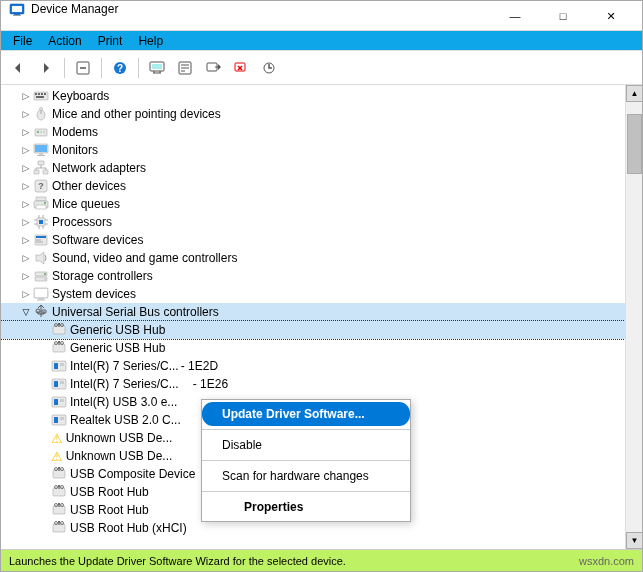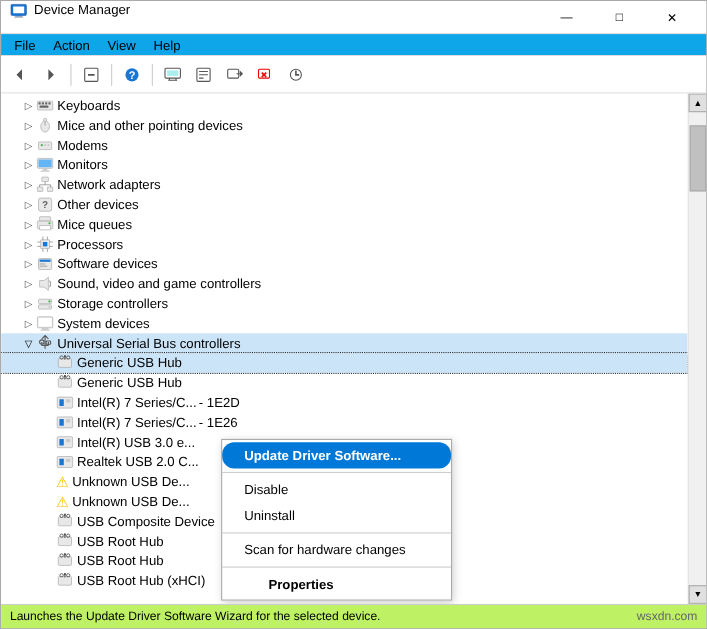--- a/index.html
+++ b/index.html
@@ -247,21 +247,21 @@
     <div class="titlebar-controls">
       <button class="titlebar-btn">—</button>
       <button class="titlebar-btn">□</button>
       <button class="titlebar-btn close">✕</button>
     </div>
   </div>
 
   <div class="menubar">
     <span class="menu-item">File</span>
     <span class="menu-item">Action</span>
-    <span class="menu-item">View</span>
+    <span class="menu-item">Print</span>
     <span class="menu-item">Help</span>
   </div>
 
   <div class="toolbar">
     <button class="toolbar-btn">
       <svg width="14" height="14" viewBox="0 0 14 14">
           <polygon points="9,2 4,7 9,12" fill="#555"></polygon>
         </svg>
     </button>
     <button class="toolbar-btn">
@@ -514,21 +514,21 @@
       </div>
 
       <div class="tree-item indent-2">
         <span class="expand-icon"></span>
         <svg width="16" height="16" viewBox="0 0 16 16" style="margin-right:3px">
           <rect x="1" y="3" width="14" height="10" rx="1" fill="#e8e8e8" stroke="#999" stroke-width="0.5"></rect>
           <rect x="3" y="5" width="4" height="6" rx="0.5" fill="#1976d2"></rect>
           <rect x="9" y="5" width="4" height="3" rx="0.5" fill="#ccc"></rect>
         </svg>
         <span class="item-label">Intel(R) 7 Series/C...</span>
-        <span class="item-label" style="margin-left:2px;">- 1E26</span>
+        <span class="item-label" style="margin-left:14px;">- 1E26</span>
       </div>
 
       <div class="tree-item indent-2">
         <span class="expand-icon"></span>
         <svg width="16" height="16" viewBox="0 0 16 16" style="margin-right:3px">
           <rect x="1" y="3" width="14" height="10" rx="1" fill="#e8e8e8" stroke="#999" stroke-width="0.5"></rect>
           <rect x="3" y="5" width="4" height="6" rx="0.5" fill="#1976d2"></rect>
           <rect x="9" y="5" width="4" height="3" rx="0.5" fill="#ccc"></rect>
         </svg>
         <span class="item-label">Intel(R) USB 3.0 e...</span>
@@ -601,21 +601,20 @@
           <circle cx="8" cy="2" r="1" fill="#555"></circle>
           <circle cx="11" cy="3" r="1.5" fill="none" stroke="#555" stroke-width="0.8"></circle>
         </svg>
         <span class="item-label">USB Root Hub (xHCI)</span>
       </div>
 
       <div class="context-menu" style="top: 314px; left: 200px; width: 210px;">
         <div class="context-menu-item highlighted bold-item">Update Driver Software...</div>
         <div class="context-menu-separator"></div>
         <div class="context-menu-item">Disable</div>
-        <div class="context-menu-item">Uninstall</div>
         <div class="context-menu-separator"></div>
         <div class="context-menu-item">Scan for hardware changes</div>
         <div class="context-menu-separator"></div>
         <div class="context-menu-item bold-item" style="font-weight:bold;padding-left:42px;">Properties</div>
       </div>
 
     </div>
 
     <div class="scrollbar-track">
       <div class="scrollbar-btn">▲</div>

